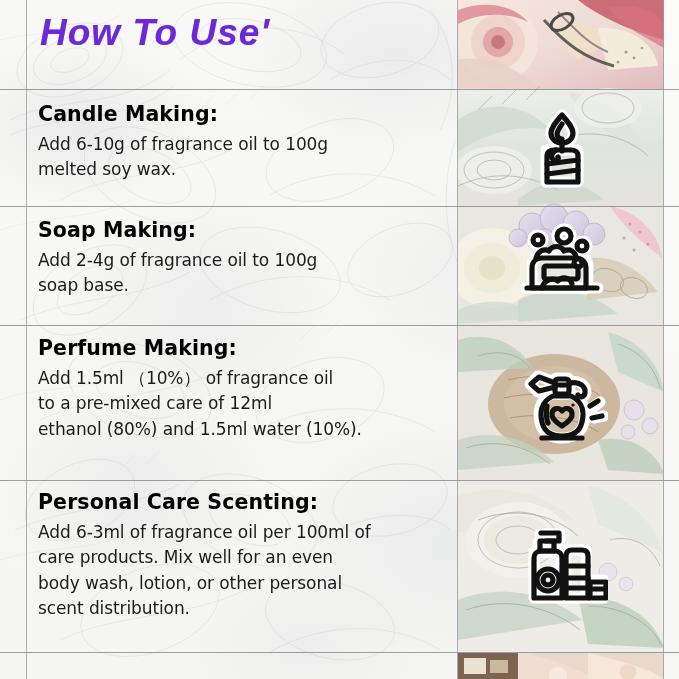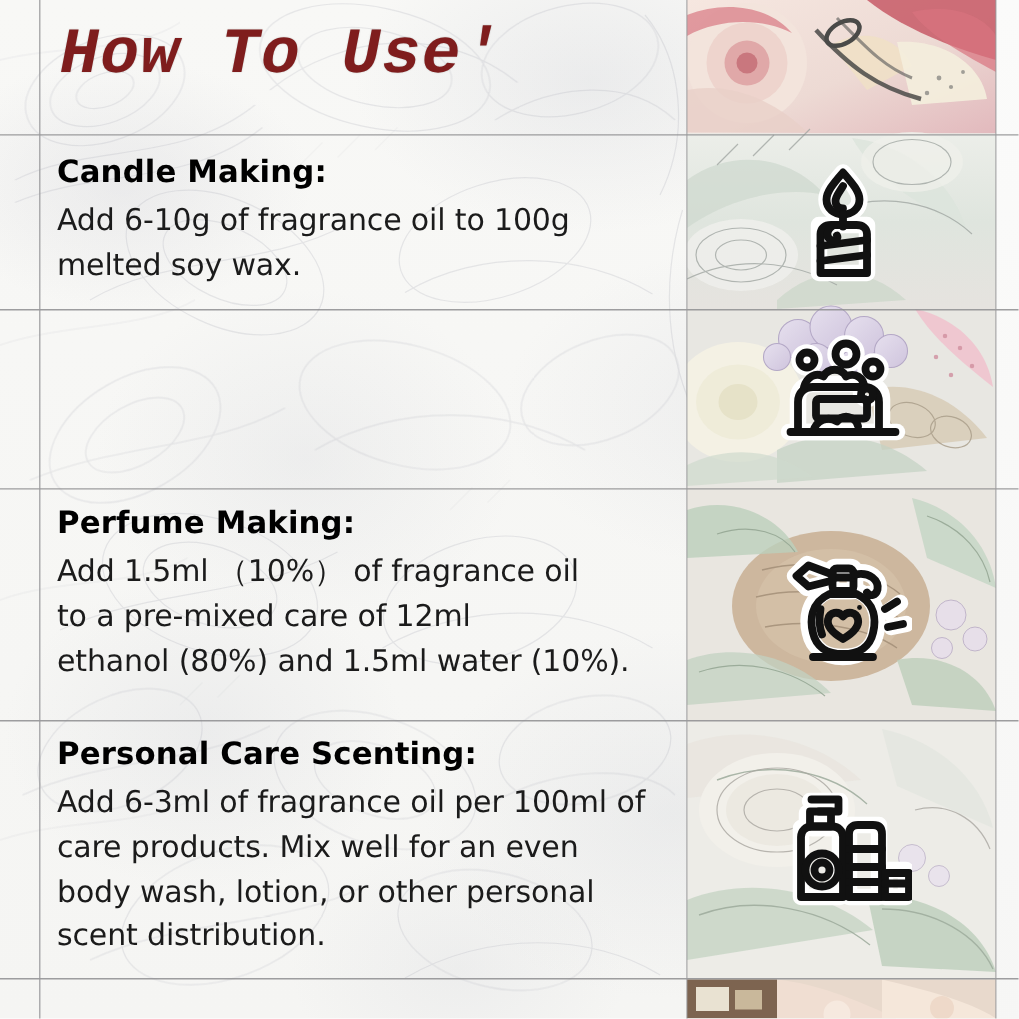--- a/index.html
+++ b/index.html
@@ -73,26 +73,26 @@
     width: 1px;
     background: #9a9a9c;
     opacity: 0.8;
   }
 
   
   .title {
     position: absolute;
     left: 40px;
     top: 12px;
-    font-family: Liberation Mono, monospace;
+    font-family: Liberation Sans, sans-serif;
     font-style: italic;
     font-weight: 700;
-    font-size: 43px;
+    font-size: 37px;
     letter-spacing: 1px;
-    color: #7f1d1d;
+    color: #6d28d9;
     white-space: nowrap;
     text-shadow: 0 0 1px rgba(0,0,0,0.25);
   }
 
   
   .row {
     position: absolute;
     left: 38px;
     width: 410px;
   }
@@ -101,21 +101,21 @@
     font-weight: 700;
     font-size: 20.5px;
     letter-spacing: 0.1px;
     color: #000000;
     margin: 0 0 6px 0;
     white-space: nowrap;
   }
   .row-body {
     font-family: "DejaVu Sans", sans-serif;
     font-weight: 400;
-    font-size: 20px;
+    font-size: 17px;
     line-height: 1.49;
     color: #1b1b1b;
     margin: 0;
     letter-spacing: -0.1px;
   }
   .row-body .ln { display: block; white-space: nowrap; }
 
   
   .icon-wrap {
     position: absolute;
@@ -372,20 +372,27 @@
         <path d="M46 22 C43 27 41 29 41 32 C41 35 43 37 46 37"></path>
         <path d="M46 41 L46 49"></path>
         <path d="M31 54 C31 50 34 48 38 48 L55 48 C59 48 62 50 62 54 L62 80 L31 80 Z"></path>
         <path d="M31 62 L62 58"></path>
         <path d="M31 72 L62 68"></path>
         <path d="M40 48 C35 51 34 56 38 58 C41 59 43 57 42 55"></path>
       </g>
     </svg>
   </div>
 
+  <div class="row" style="top:218px;">
+    <p class="row-heading">Soap Making:</p>
+    <p class="row-body">
+      <span class="ln">Add 2-4g of fragrance oil to 100g</span>
+      <span class="ln">soap base.</span>
+    </p>
+  </div>
   <div class="icon-wrap" style="top:222px;">
     <svg viewBox="0 0 92 92" xmlns="http://www.w3.org/2000/svg">
       <g fill="none" stroke="#ffffff" stroke-width="11" stroke-linecap="round" stroke-linejoin="round">
         <path d="M16 44 C16 38 20 34 26 34 L62 34 C68 34 72 38 72 44 L72 66 L16 66 Z"></path>
         <path d="M10 66 L82 66"></path>
         <circle cx="22" cy="18" r="5"></circle>
         <circle cx="48" cy="14" r="7"></circle>
         <circle cx="66" cy="24" r="5"></circle>
         <circle cx="62" cy="40" r="4"></circle>
       </g>

